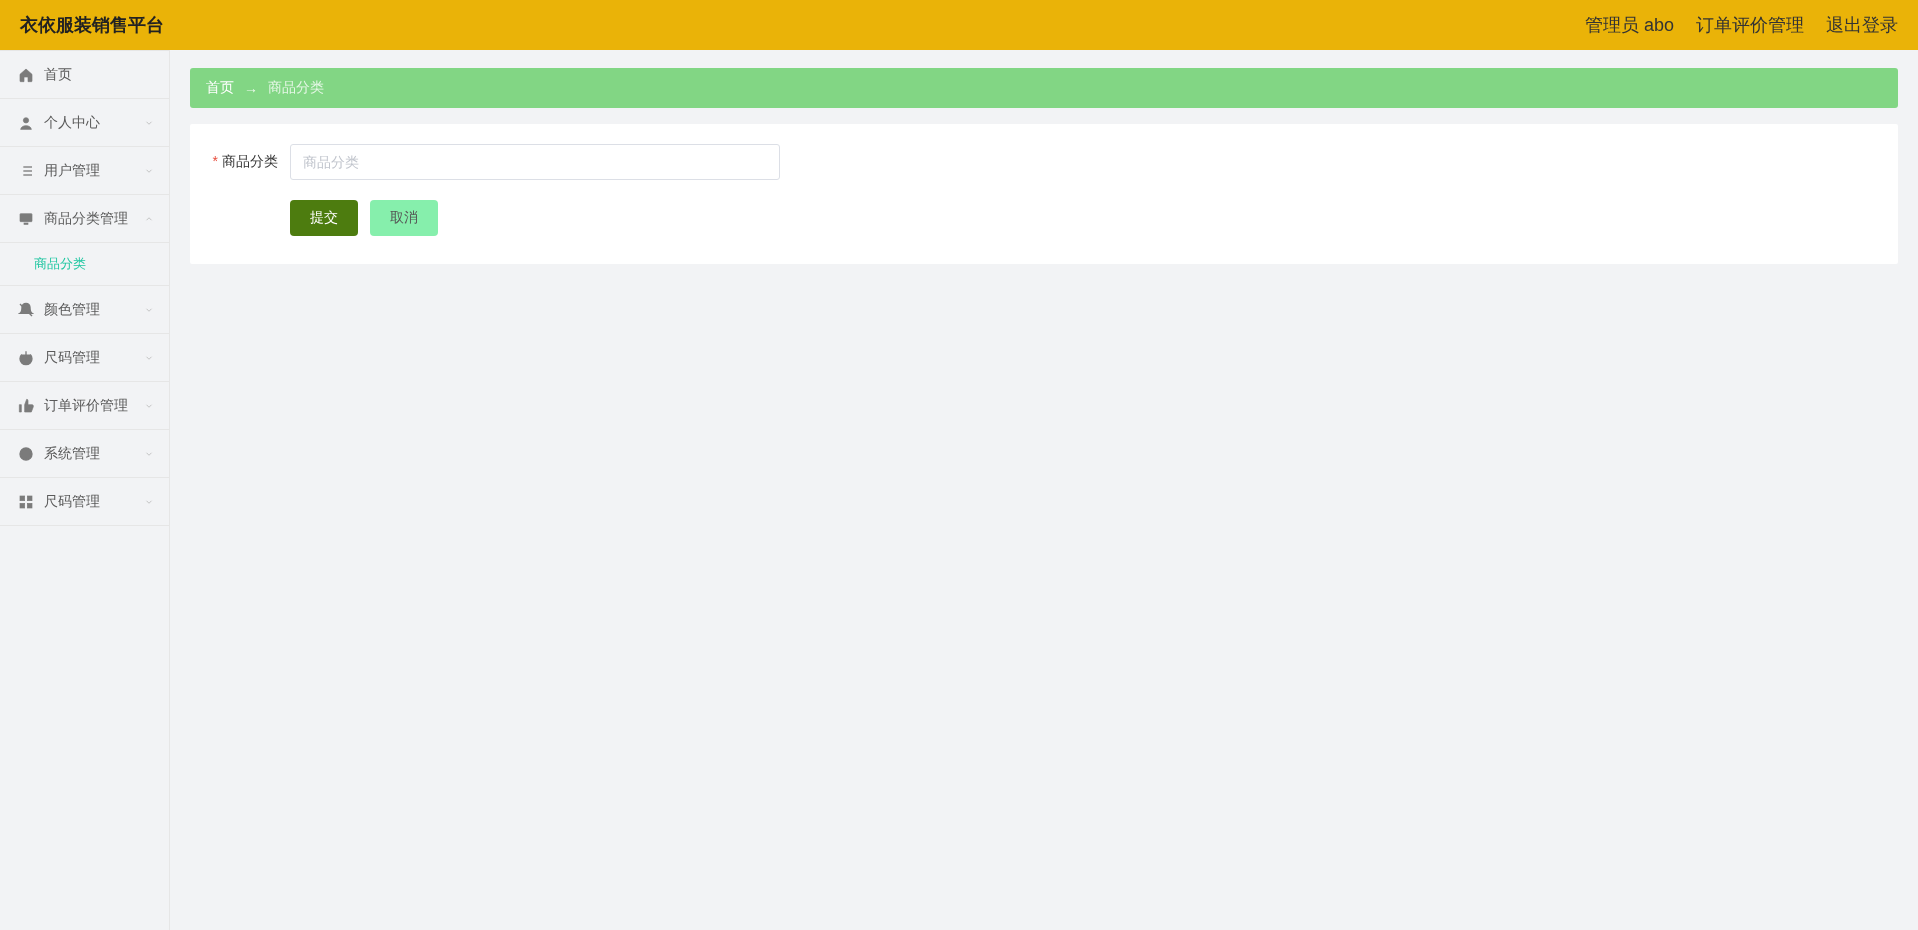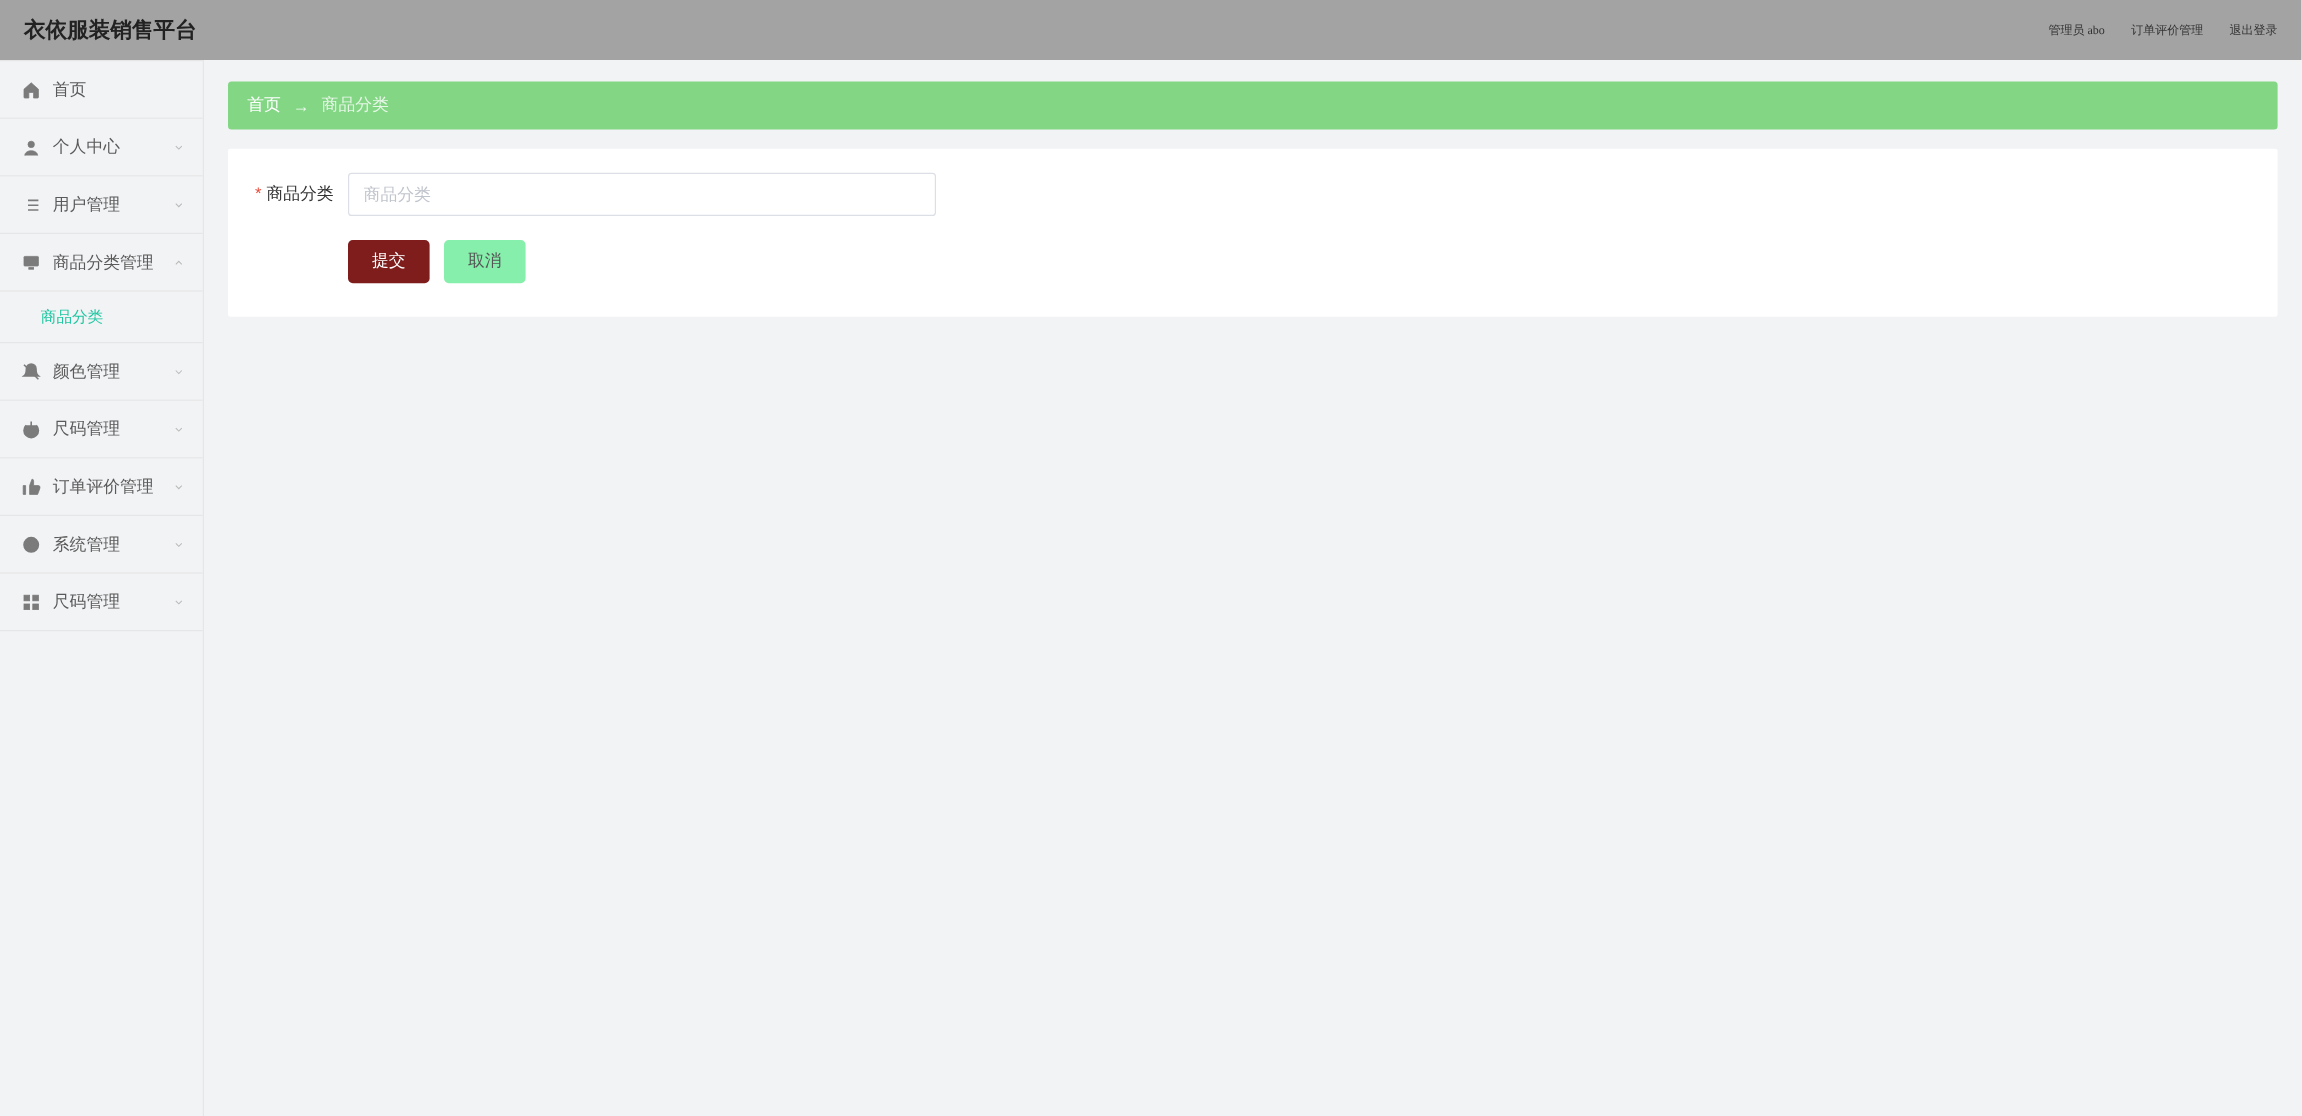--- a/index.html
+++ b/index.html
@@ -9,41 +9,40 @@
     background: #f2f3f5;
     color: #333;
     width: 1918px;
     height: 930px;
     overflow: hidden;
   }
   
   .topbar {
     width: 100%;
     height: 50px;
-    background: #a3a3a3;
+    background: #eab308;
     display: flex;
     align-items: center;
     justify-content: space-between;
     padding: 0 20px;
   }
   .brand {
     font-size: 18px;
     font-weight: 700;
     color: #222;
   }
   .topbar-right {
     display: flex;
     align-items: center;
     gap: 22px;
   }
   .topbar-link {
     color: #333;
-    font-size: 10px;
+    font-size: 18px;
     cursor: pointer;
-    font-family: Liberation Serif, serif;
   }
   
   .layout {
     display: flex;
     height: calc(100% - 50px);
   }
   
   .sidebar {
     width: 170px;
     background: #f2f3f5;
@@ -155,21 +154,21 @@
   }
   .btn {
     height: 36px;
     padding: 0 20px;
     border: none;
     border-radius: 4px;
     font-size: 14px;
     cursor: pointer;
   }
   .btn-primary {
-    background: #7f1d1d;
+    background: #4d7c0f;
     color: #fff;
   }
   .btn-default {
     background: #86efac;
     color: #555;
   }
   
   .cursor-fake {
     position: relative;
   }

